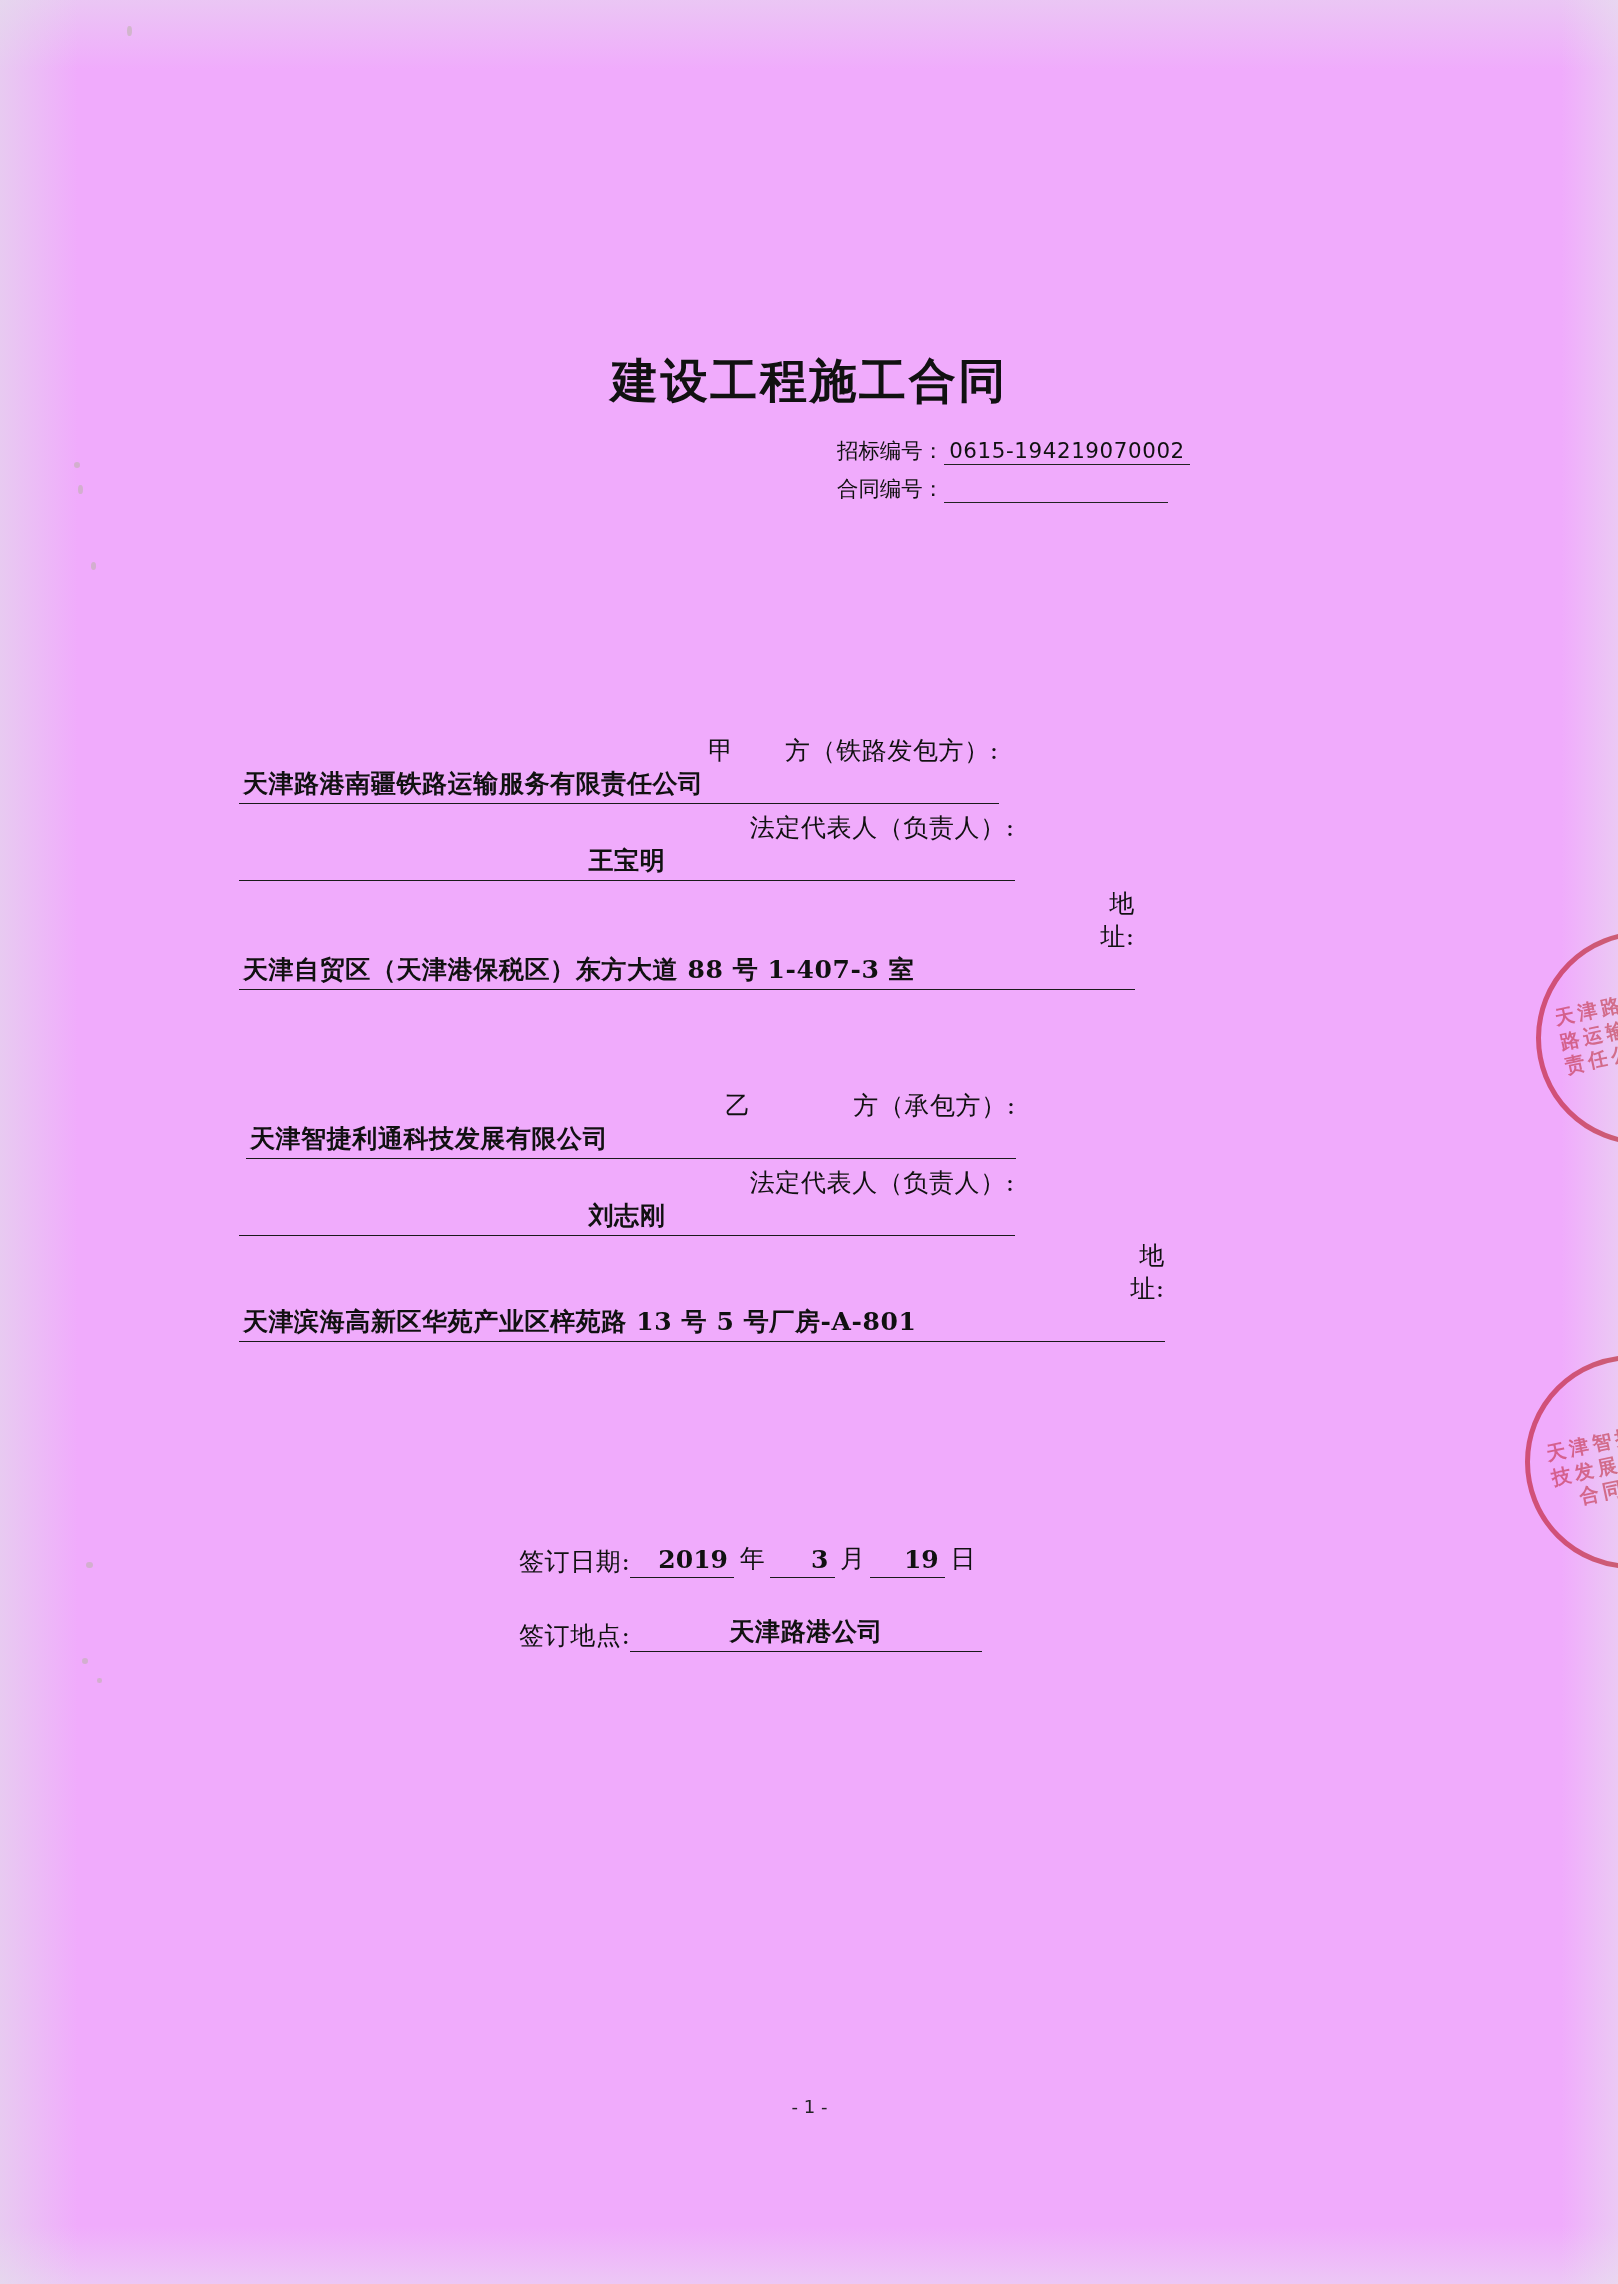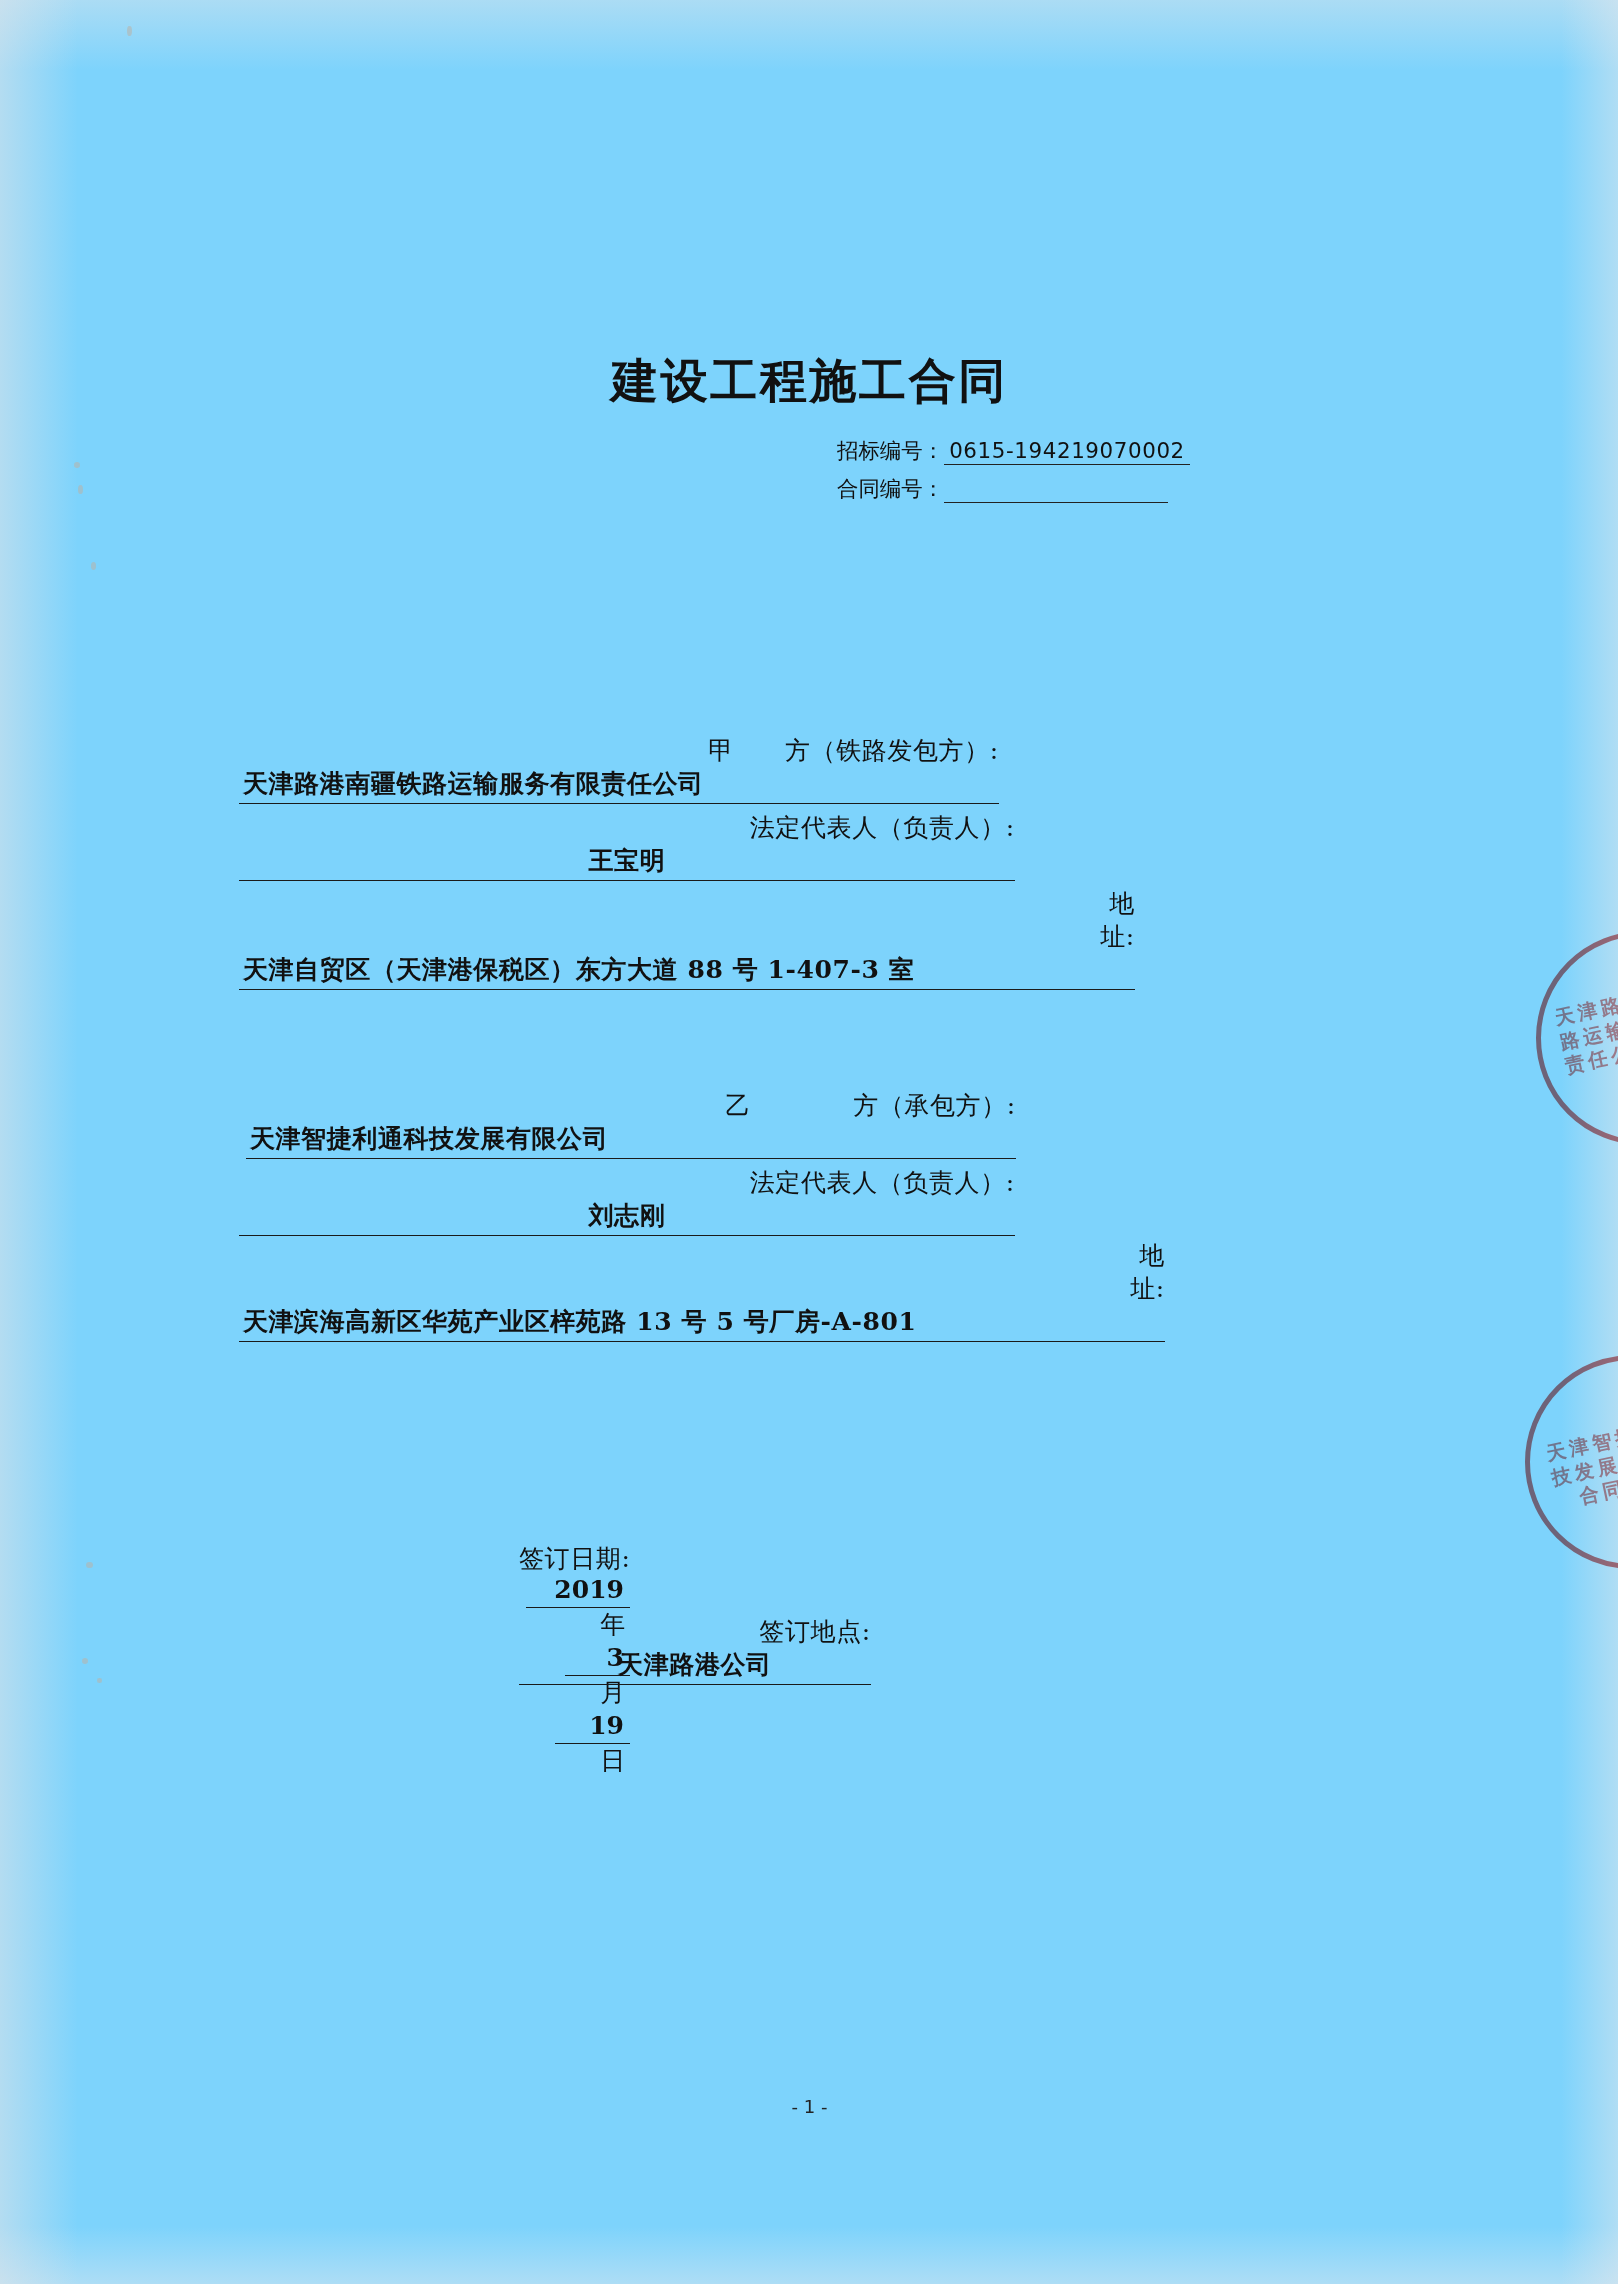--- a/index.html
+++ b/index.html
@@ -7,21 +7,21 @@
     padding: 0;
     background: #ffffff;
   }
   body {
     font-family: "Liberation Serif", "DejaVu Serif", serif;
   }
   .page {
     position: relative;
     width: 1619px;
     height: 2284px;
-    background: #7dd3fc;
+    background: #f0abfc;
     overflow: hidden;
   }
   
   .paper-tint {
     position: absolute;
     inset: 0;
     background:
       linear-gradient(90deg, rgba(225,228,232,0.55) 0px, rgba(255,255,255,0) 78px),
       linear-gradient(270deg, rgba(230,232,236,0.5) 0px, rgba(255,255,255,0) 58px),
       linear-gradient(180deg, rgba(228,231,235,0.45) 0px, rgba(255,255,255,0) 71px),
@@ -102,21 +102,20 @@
 
   
   .sign-row {
     position: absolute;
     display: flex;
     align-items: flex-end;
     font-size: 25px;
     color: #111;
     white-space: nowrap;
     font-family: "DejaVu Serif", "Liberation Serif", serif;
-    flex-direction: column;
   }
   .date-seg {
     font-weight: bold;
     border-bottom: 1.3px solid #1a1a1a;
     padding: 0 6.5px 2.6px 6.5px;
     text-align: right;
   }
   .date-unit {
     padding: 0 5.2px 2.6px 5.2px;
   }

